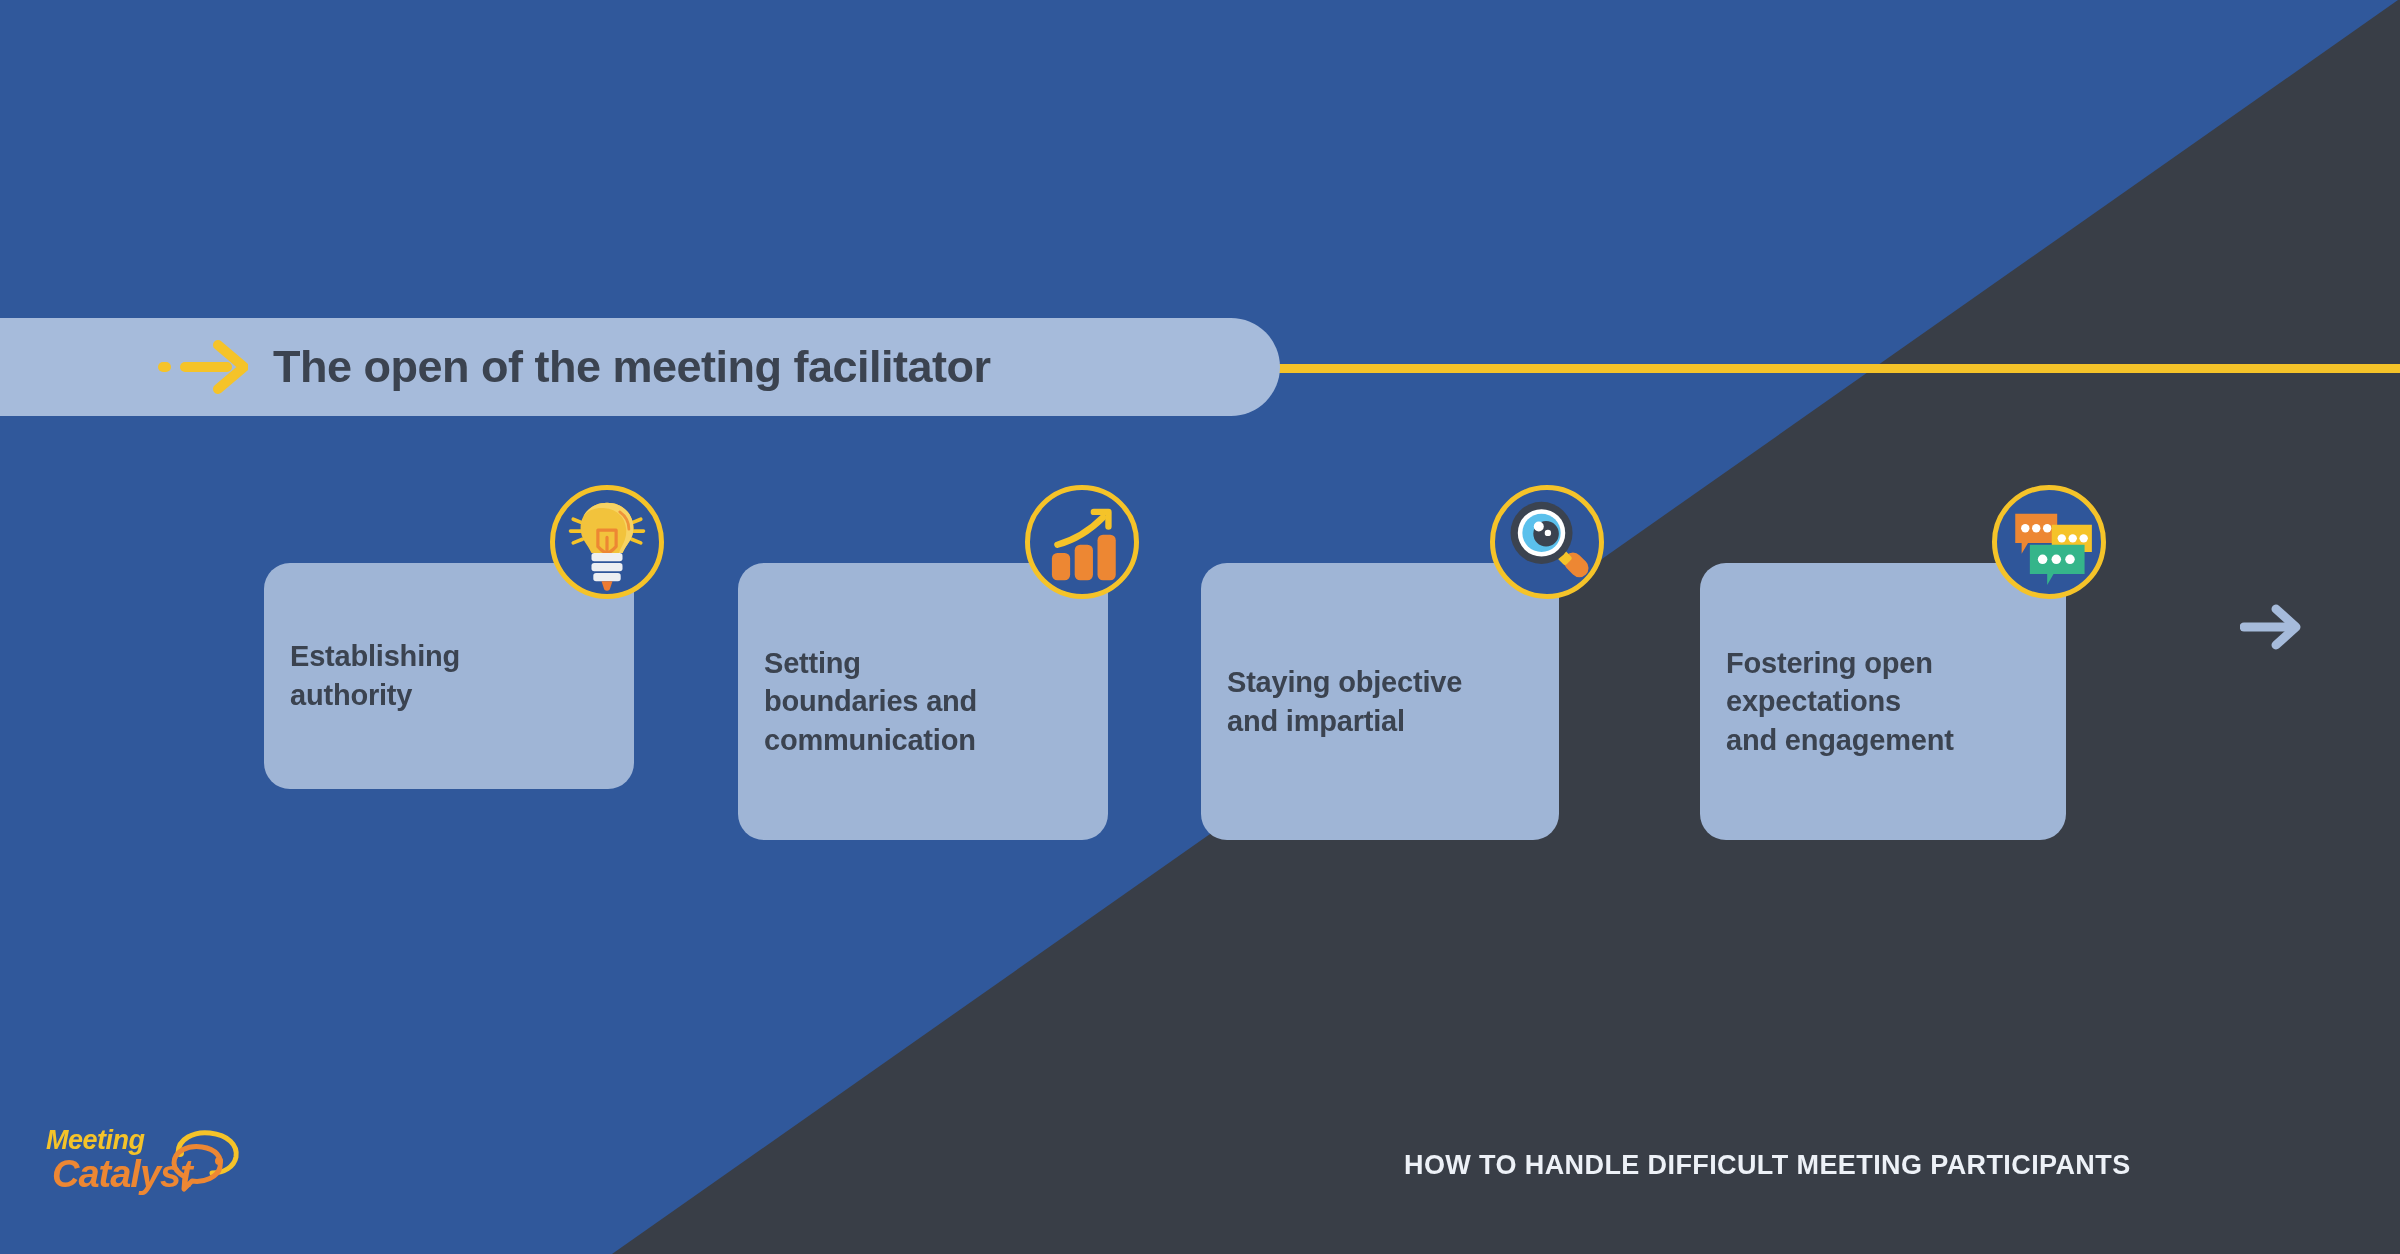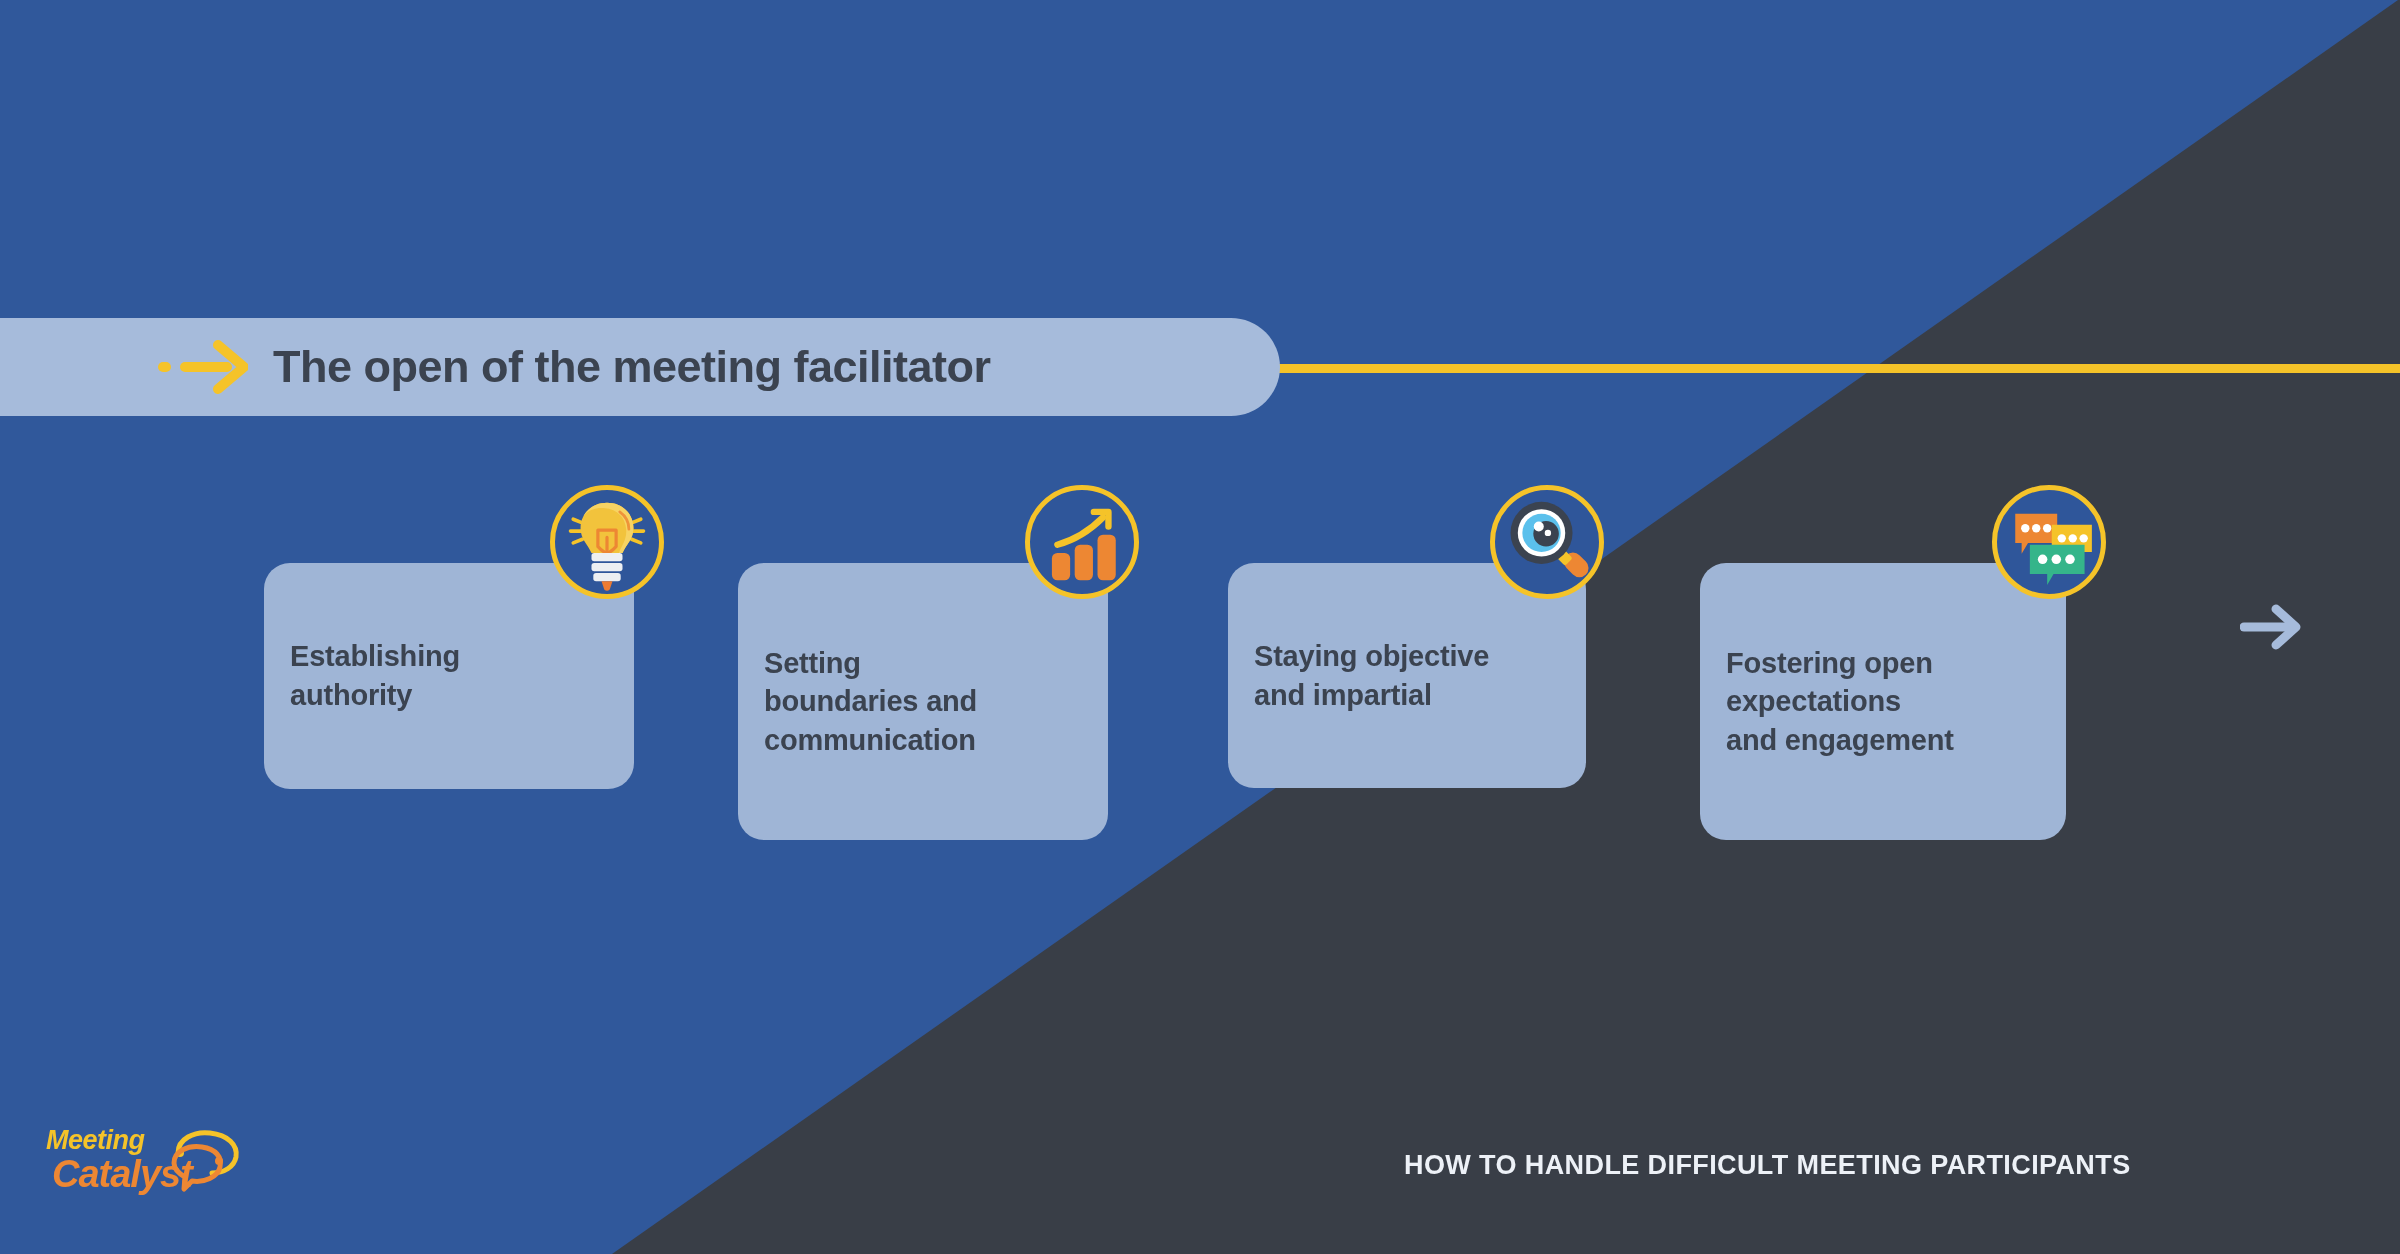--- a/index.html
+++ b/index.html
@@ -221,21 +221,21 @@
     <div class="badge" style="left:1025px; top:485px;">
       <svg viewBox="0 0 114 114" xmlns="http://www.w3.org/2000/svg">
         <rect x="24" y="69" width="20" height="30" rx="6" fill="#ED8733"></rect>
         <rect x="49" y="60" width="20" height="39" rx="6" fill="#ED8733"></rect>
         <rect x="74" y="49" width="20" height="50" rx="6" fill="#ED8733"></rect>
         <path d="M30 60 C48 55 66 44 80 30" fill="none" stroke="#F5C329" stroke-width="7" stroke-linecap="round"></path>
         <path d="M70 24 L86 24 L86 40" fill="none" stroke="#F5C329" stroke-width="7" stroke-linecap="round" stroke-linejoin="round"></path>
       </svg>
     </div>
 
-    <div class="card" style="left:1228px; top:563px; width:358px; height:225px;">
+    <div class="card" style="left:1201px; top:563px; width:358px; height:277px;">
       <span class="card-label">Staying objective
 and impartial</span>
     </div>
     <div class="badge" style="left:1490px; top:485px;">
       <svg viewBox="0 0 114 114" xmlns="http://www.w3.org/2000/svg">
 
         <rect x="74" y="72" width="30" height="20" rx="10" fill="#ED8733" transform="rotate(45 89 82)"></rect>
         <rect x="69" y="68" width="14" height="12" rx="3" fill="#F5C329" transform="rotate(45 76 74)"></rect>
 
         <circle cx="51" cy="47" r="34" fill="#3B4350"></circle>

